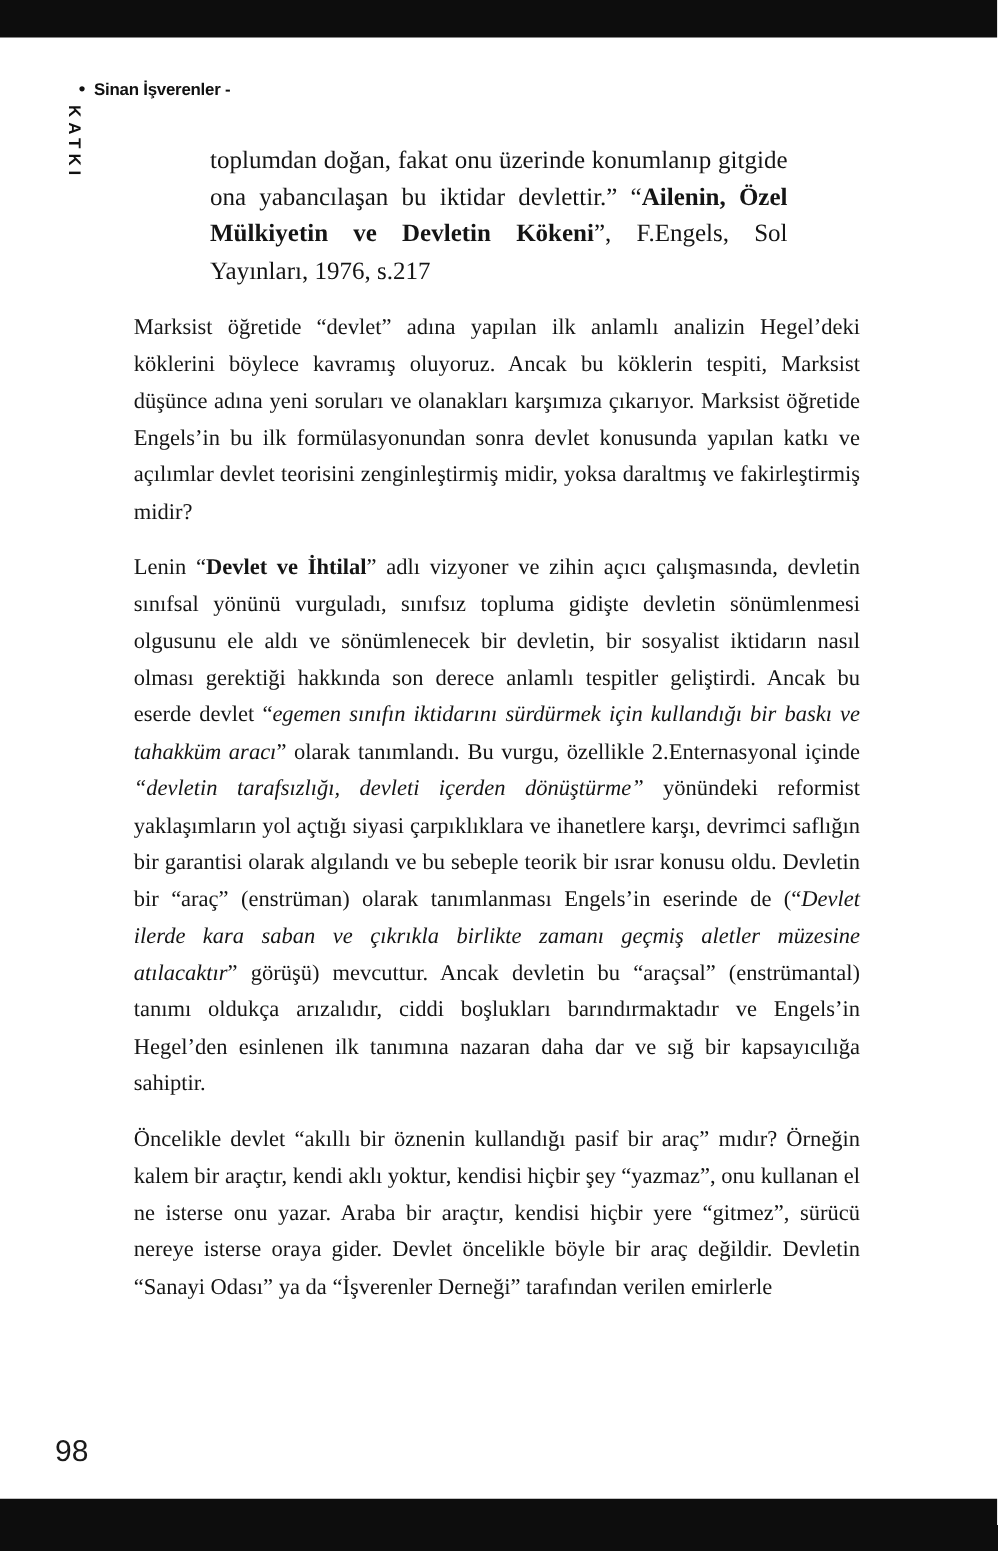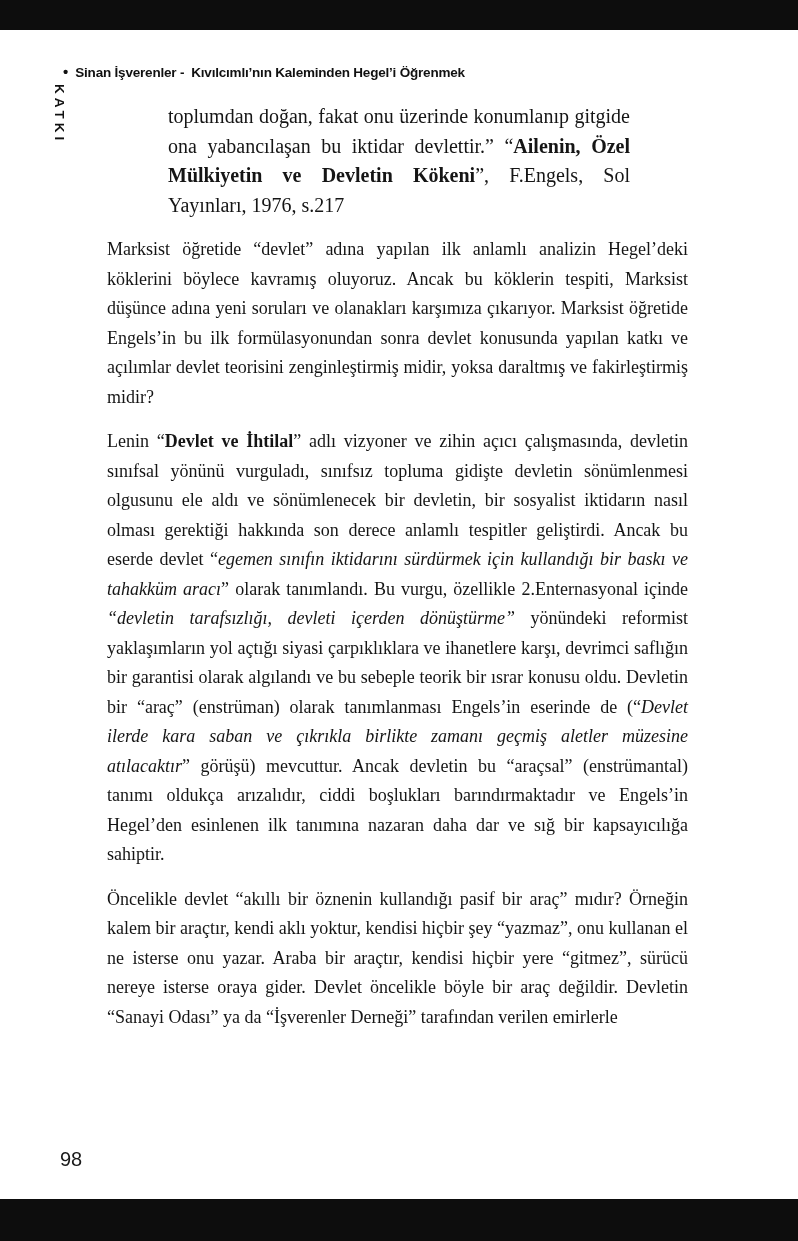--- a/index.html
+++ b/index.html
@@ -59,21 +59,21 @@
     left: 52px;
     writing-mode: vertical-rl;
     font-family: "Liberation Sans", sans-serif;
     font-size: 13.5px;
     font-weight: 800;
     letter-spacing: 4px;
     color: #111;
   }
   .content {
     position: absolute;
-    top: 102px;
+    top: 114px;
     left: 107px;
     width: 581px;
     font-family: Liberation Serif, serif;
   }
   .quote {
     margin-left: 61px;
     width: 462px;
     font-size: 20px;
     line-height: 29.5px;
     text-align: justify;
@@ -84,39 +84,38 @@
     width: 581px;
     font-size: 18px;
     line-height: 29.5px;
     text-align: justify;
     color: #151515;
   }
   .paragraph span.b, .quote span.b { font-weight: 700; }
   .paragraph span.i, .quote span.i { font-style: italic; }
   .page-number {
     position: absolute;
-    left: 60px;
+    left: 44px;
     top: 1148px;
     font-family: "Liberation Sans", sans-serif;
-    font-size: 20px;
+    font-size: 24px;
     font-weight: 500;
     color: #1a1a1a;
   }
 </style>
 </head>
 <body>
 
 <div class="page">
 
   <div class="top-bar"></div>
 
   <div class="header-row">
     <span class="bullet">•</span>
     <span class="header-author">Sinan İşverenler -</span>
-    <span class="header-title">Kıvılcımlı’nın Kaleminden Hegel’i Öğrenmek</span>
   </div>
 
   <div class="side-label">KATKI</div>
 
   <div class="content">
     <div class="quote"><span>toplumdan doğan, fakat onu üzerinde konumlanıp gitgide ona yabancılaşan bu iktidar devlettir.” “</span><span class="b">Ailenin, Özel Mülkiyetin ve Devletin Kökeni</span><span>”, F.Engels, Sol Yayınları, 1976, s.217</span></div>
     <div id="paragraphs">
         <div class="paragraph"><span>Marksist öğretide “devlet” adına yapılan ilk anlamlı analizin Hegel’deki köklerini böylece kavramış oluyoruz. Ancak bu köklerin tespiti, Marksist düşünce adına yeni soruları ve olanakları karşımıza çıkarıyor. Marksist öğretide Engels’in bu ilk formülasyonundan sonra devlet konusunda yapılan katkı ve açılımlar devlet teorisini zenginleştirmiş midir, yoksa daraltmış ve fakirleştirmiş midir?</span></div>
         <div class="paragraph"><span>Lenin “</span><span class="b">Devlet ve İhtilal</span><span>” adlı vizyoner ve zihin açıcı çalışmasında, devletin sınıfsal yönünü vurguladı, sınıfsız topluma gidişte devletin sönümlenmesi olgusunu ele aldı ve sönümlenecek bir devletin, bir sosyalist iktidarın nasıl olması gerektiği hakkında son derece anlamlı tespitler geliştirdi. Ancak bu eserde devlet “</span><span class="i">egemen sınıfın iktidarını sürdürmek için kullandığı bir baskı ve tahakküm aracı</span><span>” olarak tanımlandı. Bu vurgu, özellikle 2.Enternasyonal içinde </span><span class="i">“devletin tarafsızlığı, devleti içerden dönüştürme”</span><span> yönündeki reformist yaklaşımların yol açtığı siyasi çarpıklıklara ve ihanetlere karşı, devrimci saflığın bir garantisi olarak algılandı ve bu sebeple teorik bir ısrar konusu oldu. Devletin bir “araç” (enstrüman) olarak tanımlanması Engels’in eserinde de (“</span><span class="i">Devlet ilerde kara saban ve çıkrıkla birlikte zamanı geçmiş aletler müzesine atılacaktır</span><span>” görüşü) mevcuttur. Ancak devletin bu “araçsal” (enstrümantal) tanımı oldukça arızalıdır, ciddi boşlukları barındırmaktadır ve Engels’in Hegel’den esinlenen ilk tanımına nazaran daha dar ve sığ bir kapsayıcılığa sahiptir.</span></div>
         <div class="paragraph"><span>Öncelikle devlet “akıllı bir öznenin kullandığı pasif bir araç” mıdır? Örneğin kalem bir araçtır, kendi aklı yoktur, kendisi hiçbir şey “yazmaz”, onu kullanan el ne isterse onu yazar. Araba bir araçtır, kendisi hiçbir yere “gitmez”, sürücü nereye isterse oraya gider. Devlet öncelikle böyle bir araç değildir. Devletin “Sanayi Odası” ya da “İşverenler Derneği” tarafından verilen emirlerle</span></div>

